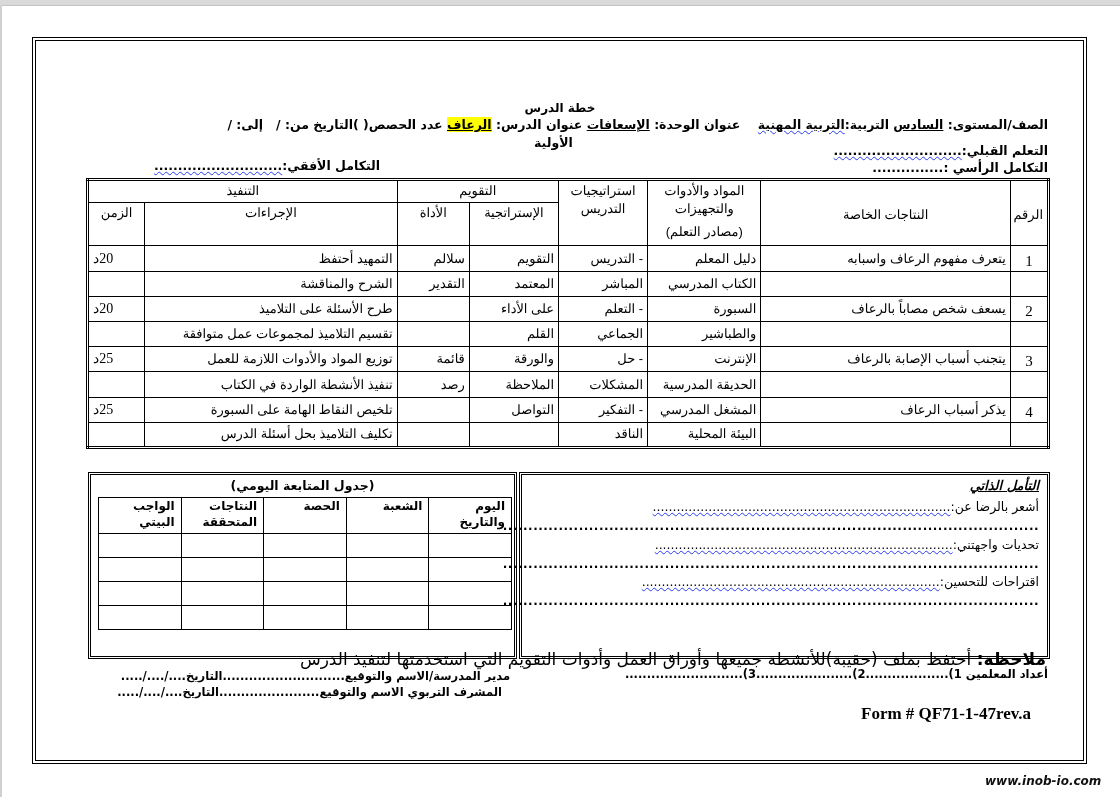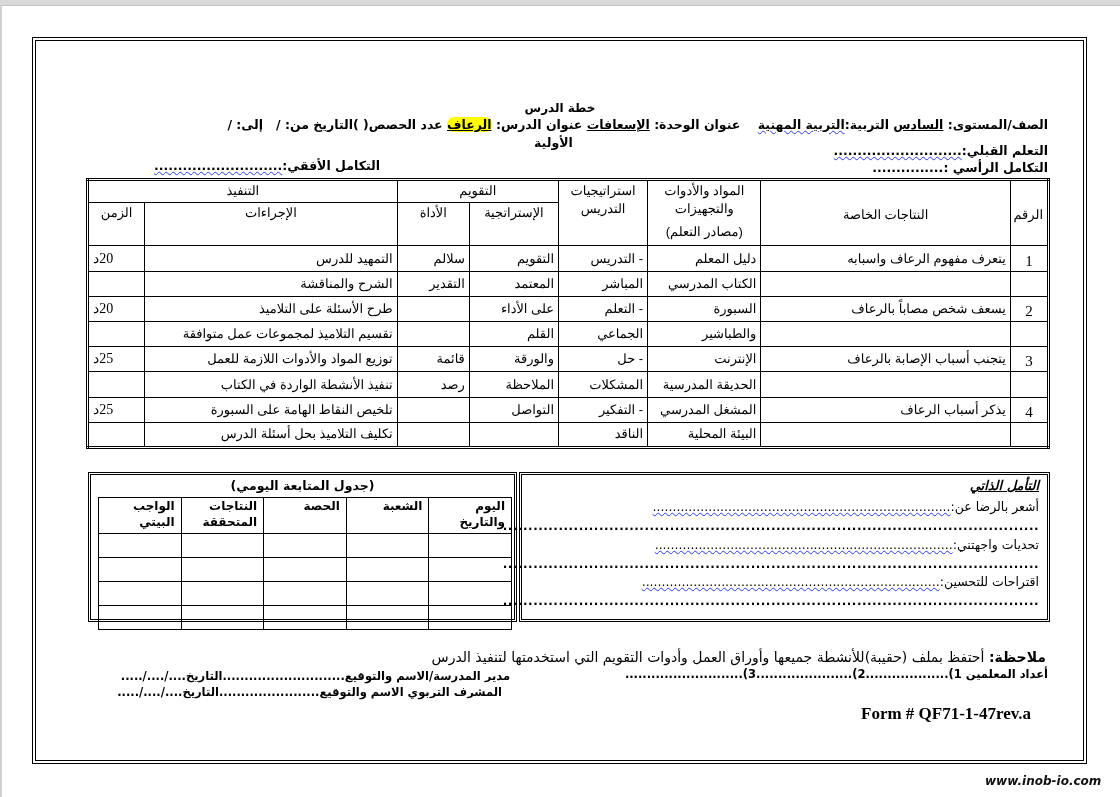--- a/index.html
+++ b/index.html
@@ -11,58 +11,58 @@
   .leftbar { position:absolute; left:0; top:5px; width:2px; height:792px; background:#d0d0d0; }
   .page-border {
     position:absolute; left:32px; top:37px; width:1055px; height:727px;
     border:4px double #000; box-sizing:border-box;
   }
   .abs { position:absolute; white-space:nowrap; }
   .rtl { direction:rtl; }
   .bold { font-weight:bold; }
   .title { left:0; width:1120px; text-align:center; top:92px; font-size:12px; font-weight:bold;margin-top:9px; }
   .hdr { font-size:12.5px; font-weight:bold; }
-  .u { text-decoration:underline;border-radius:7px; }
+  .u { text-decoration:underline; }
   .squig { text-decoration:underline wavy #2a3cf0; text-decoration-thickness:1px; }
   .hl { background:#ffff00; }
 
   
   table.plan {
     position:absolute; left:86px; top:178px; width:964px; height:271px;
     border-collapse:collapse; direction:rtl; table-layout:fixed;
     border:3px double #000;
     font-family:"Liberation Sans", sans-serif; font-size:13px;
   }
   table.plan td, table.plan th {
     border:1px solid #000; padding:0 4px; font-weight:normal; text-align:right;
     overflow:hidden; white-space:nowrap; line-height:14px;
   }
   table.plan th { text-align:center; vertical-align:top; padding-top:3px; }
   table.plan td.num { text-align:center; font-family:"Liberation Serif", serif; font-size:15px; padding-top:4px; }
   table.plan td.time { text-align:left; font-family:"Liberation Serif", serif; font-size:14px; }
 
   
   .box {
-    position:absolute; top:472px; height:150px; border:3px double #000; box-sizing:border-box;
+    position:absolute; top:472px; height:187px; border:3px double #000; box-sizing:border-box;
   }
   .box.daily { left:88px; width:429px; }
   .box.refl { left:519px; width:531px; }
   .daily-title { position:absolute; top:3px; left:0; width:100%; text-align:center; font-size:12.5px; font-weight:bold; direction:rtl; }
   table.daily {
     position:absolute; left:7px; top:22px; width:414px; border-collapse:collapse; direction:rtl; table-layout:fixed;
     font-size:12px; font-weight:bold;
   }
   table.daily th, table.daily td { border:1px solid #000; height:21px; }
   table.daily th { height:35px; vertical-align:top; text-align:right; padding:0 6px; font-weight:bold; line-height:16px; }
 
   .refl-title { position:absolute; right:8px; top:3px; font-size:13px; font-weight:bold; font-style:italic; text-decoration:underline; direction:rtl; }
   .refl-line { position:absolute; right:8px; font-size:12.5px; direction:rtl; }
   .dotline { position:absolute; font-size:12px; font-weight:bold; letter-spacing:0.5px; }
 
-  .note { font-size:14px; direction:rtl; }
+  .note { font-size:17px; direction:rtl; }
   .sig { font-size:11.5px; font-weight:bold; direction:rtl; }
   .form-no { font-family:"Liberation Serif", serif; font-weight:bold; font-size:17px; }
   .site { font-family:"DejaVu Sans", sans-serif; font-weight:bold; font-style:italic; font-size:12px; color:#111; }
 </style>
 </head>
 <body>
 
 <div class="topbar"></div>
 <div class="leftbar"></div>
 <div class="page-border"></div>
@@ -129,21 +129,21 @@
   </tr>
   </tbody>
     <tbody id="plan-body">
       <tr style="height: 25px;">
         <td class="num">1</td>
         <td>يتعرف مفهوم الرعاف واسبابه</td>
         <td>دليل المعلم</td>
         <td>- التدريس</td>
         <td>التقويم</td>
         <td>سلالم</td>
-        <td>التمهيد للدرس</td>
+        <td>التمهيد أحتفظ</td>
         <td class="time">20د</td>
       </tr>
       <tr style="height: 25px;">
         <td class="num"></td>
         <td></td>
         <td>الكتاب المدرسي</td>
         <td>المباشر</td>
         <td>المعتمد</td>
         <td>التقدير</td>
         <td>الشرح والمناقشة</td>

